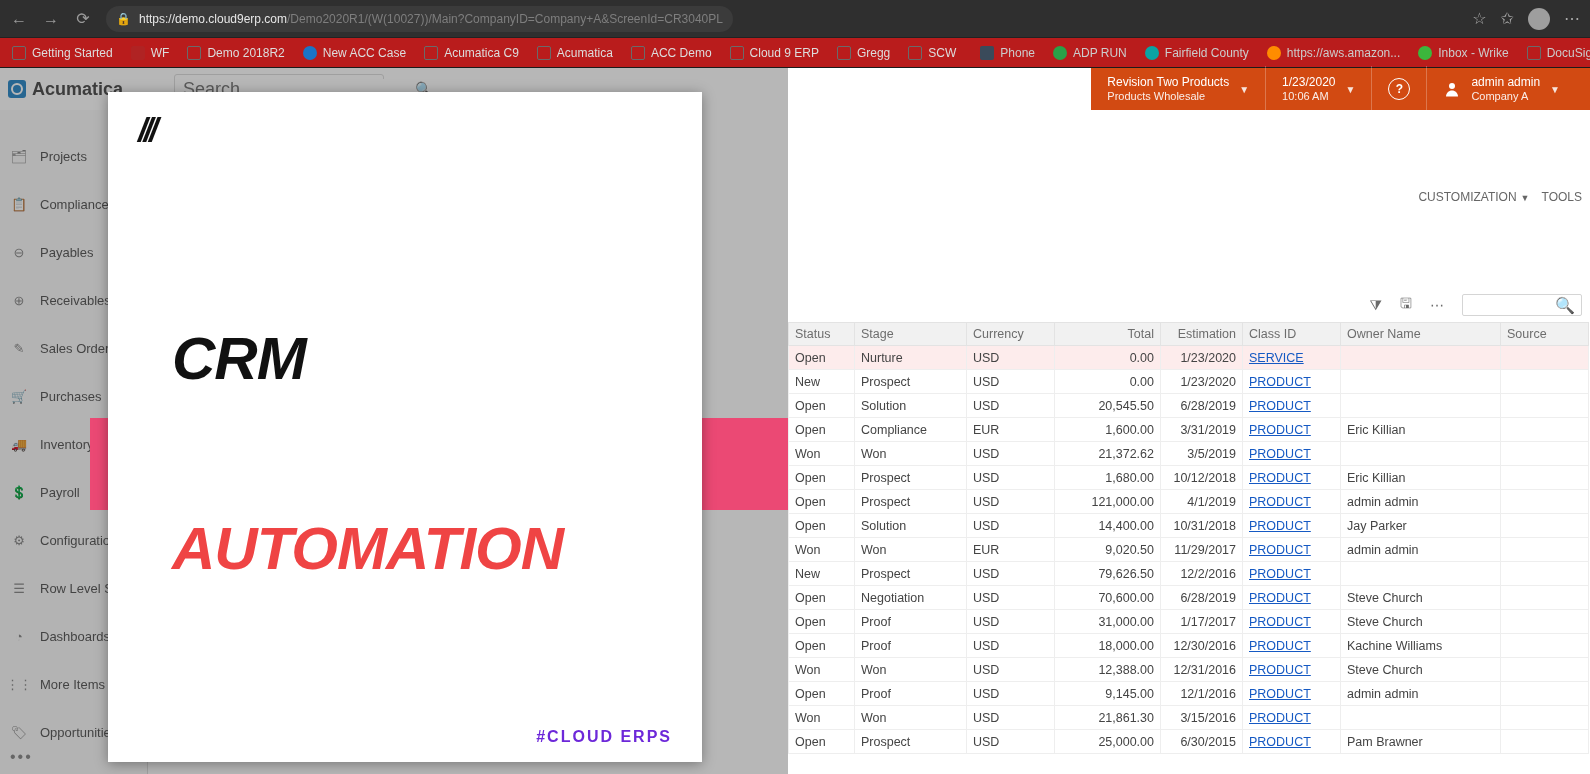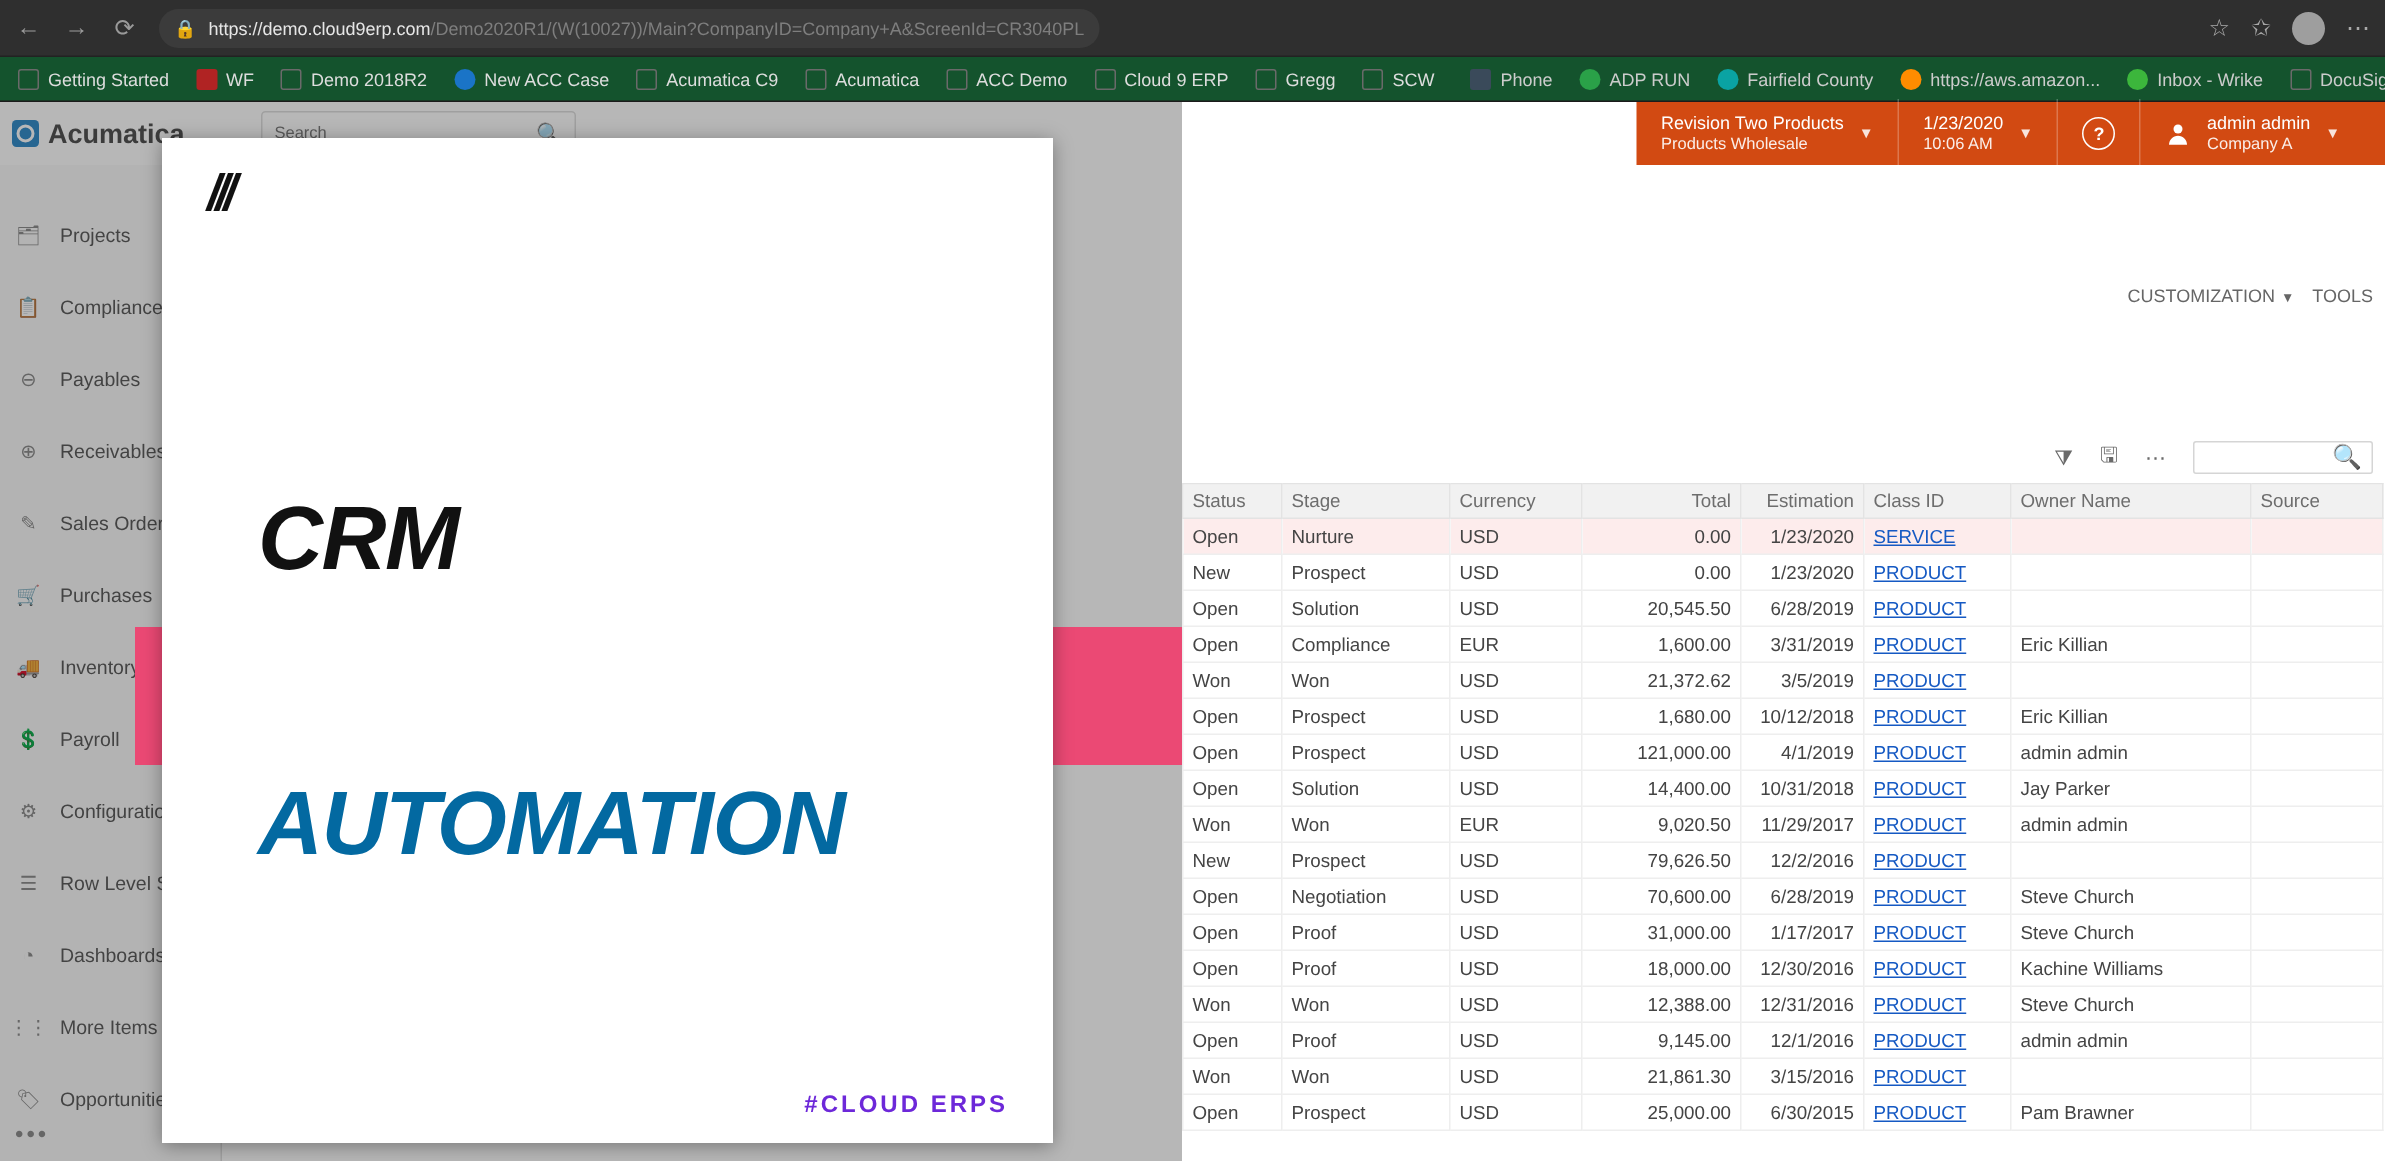--- a/index.html
+++ b/index.html
@@ -8,39 +8,39 @@
   .browser-chrome{background:#2f2f2f;height:38px;display:flex;align-items:center;gap:14px;padding:0 10px;border-bottom:1px solid #222;}
   .chrome-btn{color:#9a9a9a;font-size:16px;width:18px;text-align:center;}
   .url-bar{flex:0 0 580px;height:26px;background:#3b3b3b;border-radius:14px;display:flex;align-items:center;padding:0 10px;color:#bdbdbd;font-size:12px;gap:8px;}
   .url-bar .lock{color:#999;}
   .url-text{white-space:nowrap;overflow:hidden;}
   .url-text .host{color:#e6e6e6;}
   .url-text .path{color:#7e7e7e;}
   .chrome-right{margin-left:auto;display:flex;gap:14px;align-items:center;color:#aaa;}
   .avatar{width:22px;height:22px;border-radius:50%;background:#9e9e9e;}
   
-  .bookmarks{background:#14532d;height:30px;display:flex;align-items:center;gap:6px;padding:0 6px;font-size:12px;color:#ddd;border-bottom:1px solid #1b1b1b;}
+  .bookmarks{background:#b91c1c;height:30px;display:flex;align-items:center;gap:6px;padding:0 6px;font-size:12px;color:#ddd;border-bottom:1px solid #1b1b1b;}
   .bm{display:flex;align-items:center;gap:6px;padding:2px 6px;border-radius:3px;white-space:nowrap;}
   .bm .bm-icon{width:14px;height:14px;display:inline-block;background:#6a6a6a;border-radius:2px;}
   .bm .bm-icon.doc{background:transparent;border:1px solid #6a6a6a;}
   .bm .bm-icon.blue{background:#1a74c7;border-radius:50%;}
   .bm .bm-icon.green{background:#2aa148;border-radius:50%;}
   .bm .bm-icon.orange{background:#ff8c00;border-radius:50%;}
   .bm .bm-icon.teal{background:#0aa3a3;border-radius:50%;}
   .bm .bm-icon.phone{background:#3a4a5a;}
   .bm .bm-icon.red{background:#b02323;}
   .bookmarks .spacer{flex:1;}
   .bm.right{color:#ccc;}
   
   .app{position:relative;width:1590px;height:706px;background:#fff;}
   .app-header{height:42px;background:#fff;display:flex;align-items:center;}
   .logo{width:172px;height:42px;display:flex;align-items:center;padding-left:8px;}
   .logo svg{display:block;}
   .search-box{margin-left:2px;margin-top:0;width:210px;height:30px;border:1px solid #dcdcdc;border-radius:3px;display:flex;align-items:center;padding:0 8px;color:#888;font-size:13px;background:#fff;}
-  .search-box input{border:none;outline:none;flex:1;font-size:11px;color:#555;}
+  .search-box input{border:none;outline:none;flex:1;font-size:18px;color:#555;}
   .search-box .mag{color:#888;font-size:14px;}
   .sub-toolbar{position:absolute;right:8px;top:114px;height:30px;display:flex;align-items:center;gap:12px;font-size:12px;color:#666;z-index:60;}
   .sub-toolbar .caret{font-size:9px;margin-left:4px;}
   
   .top-orange{position:absolute;right:0;top:0;height:42px;display:flex;align-items:center;background:#d24a12;color:#fff;font-size:12px;z-index:70;padding-right:14px;}
   .top-orange .sect{padding:4px 16px;border-left:1px solid rgba(255,255,255,0.25);display:flex;align-items:center;gap:10px;height:46px;}
   .top-orange .sect:first-child{border-left:none;}
   .top-orange .ln{display:flex;flex-direction:column;line-height:14px;}
   .top-orange .ln .l1{font-weight:400;}
   .top-orange .ln .l2{font-size:11px;opacity:.9;}
@@ -64,21 +64,21 @@
   .grid td.link{color:#1559c3;text-decoration:underline;cursor:default;}
   .grid tr.sel td{background:#fdecec;}
   
   .behind-text{position:absolute;left:540px;top:640px;font-size:12px;color:#5a5a5a;}
   
   .dim{position:absolute;left:0;top:0;width:788px;height:706px;background:rgba(30,30,30,0.32);pointer-events:none;z-index:30;}
   
   .overlay{position:absolute;left:108px;top:24px;width:594px;height:670px;background:#fff;box-shadow:0 2px 12px rgba(0,0,0,.35);z-index:50;}
   .overlay .tri{position:absolute;left:30px;top:18px;font-family:Arial;font-size:34px;font-weight:900;font-style:italic;letter-spacing:-4px;color:#111;}
   .overlay .line1{position:absolute;left:64px;top:232px;font-family:Arial Black,Arial,sans-serif;font-weight:900;font-style:italic;font-size:60px;color:#111;letter-spacing:-1px;}
-  .overlay .line3{position:absolute;left:64px;top:422px;font-family:Arial Black,Arial,sans-serif;font-weight:900;font-style:italic;font-size:60px;color:#0369a1;letter-spacing:-1px;}
+  .overlay .line3{position:absolute;left:64px;top:422px;font-family:Arial Black,Arial,sans-serif;font-weight:900;font-style:italic;font-size:60px;color:#ef4444;letter-spacing:-1px;}
   .pink-band{position:absolute;left:90px;top:350px;width:698px;height:92px;background:#eb4974;z-index:49;display:flex;align-items:center;padding-left:82px;}
   .pink-band span{font-family:Arial Black,Arial,sans-serif;font-weight:900;font-style:italic;font-size:62px;color:#fff;letter-spacing:0;}
   .overlay .hashtag{position:absolute;right:30px;bottom:16px;font-weight:900;font-size:16px;letter-spacing:2px;color:#6d28d9;}
 </style>
 </head>
 <body>
 
 <div class="browser-chrome">
   <span class="chrome-btn">←</span>
   <span class="chrome-btn">→</span>

